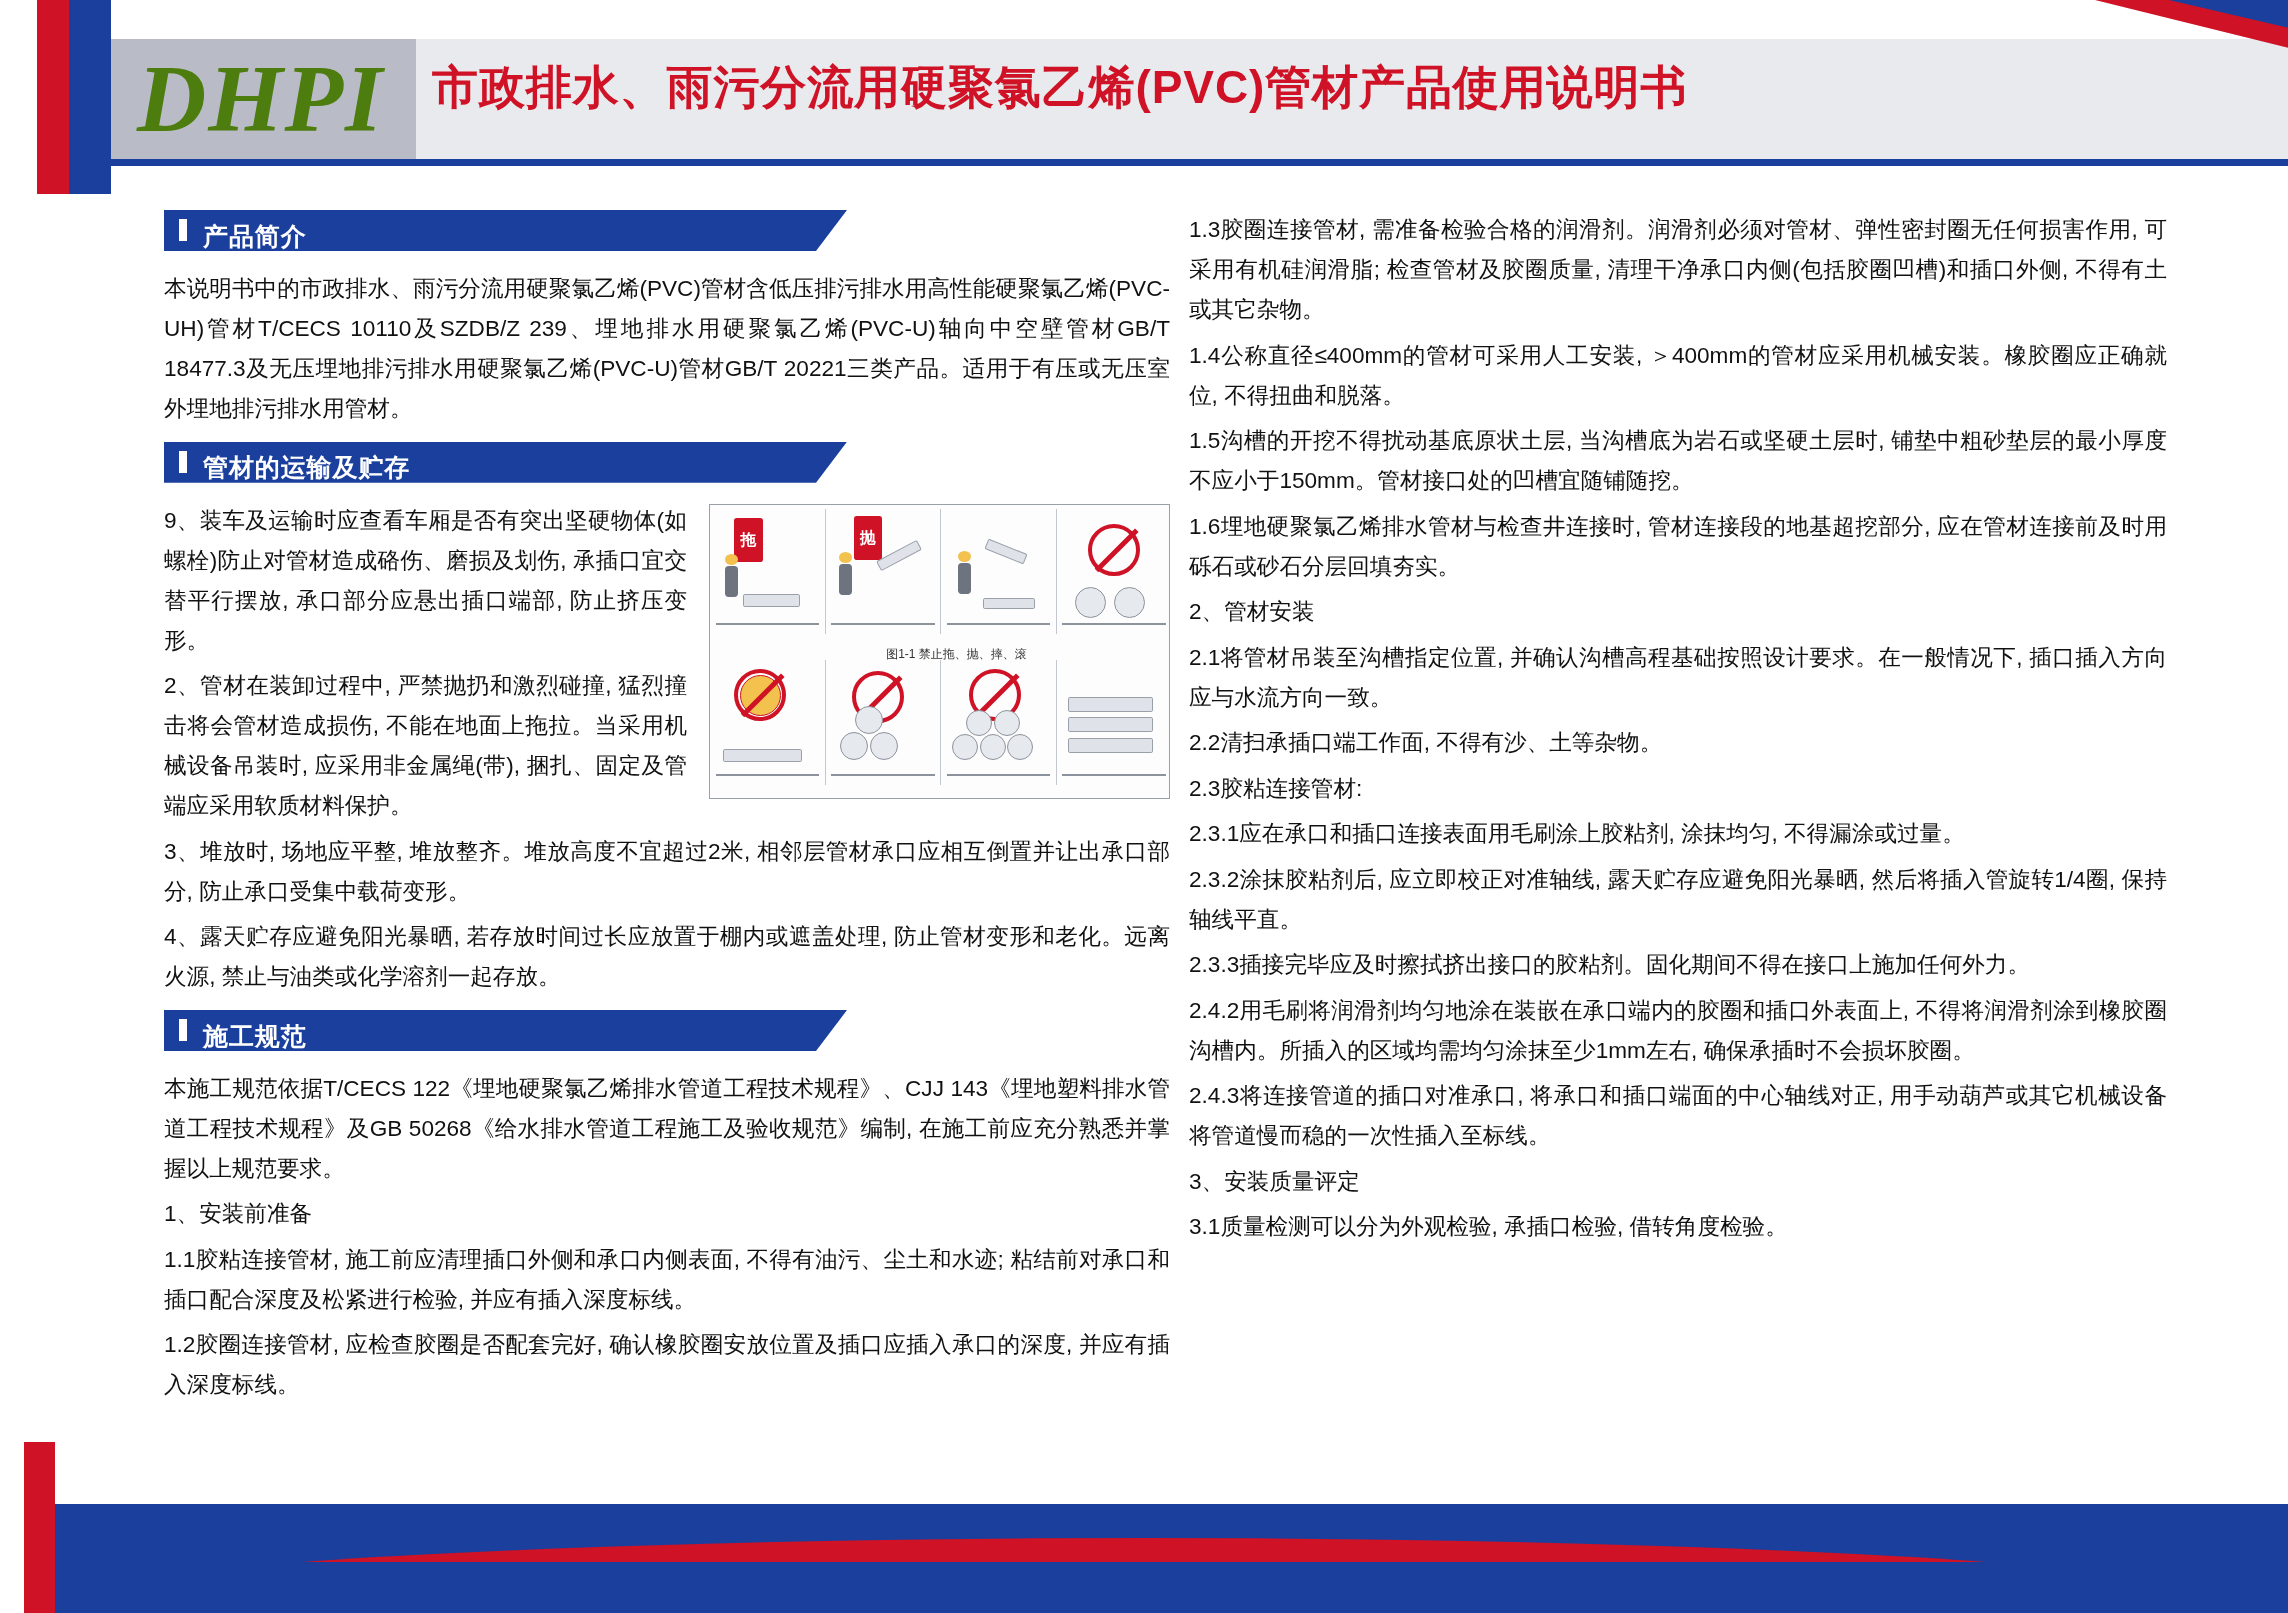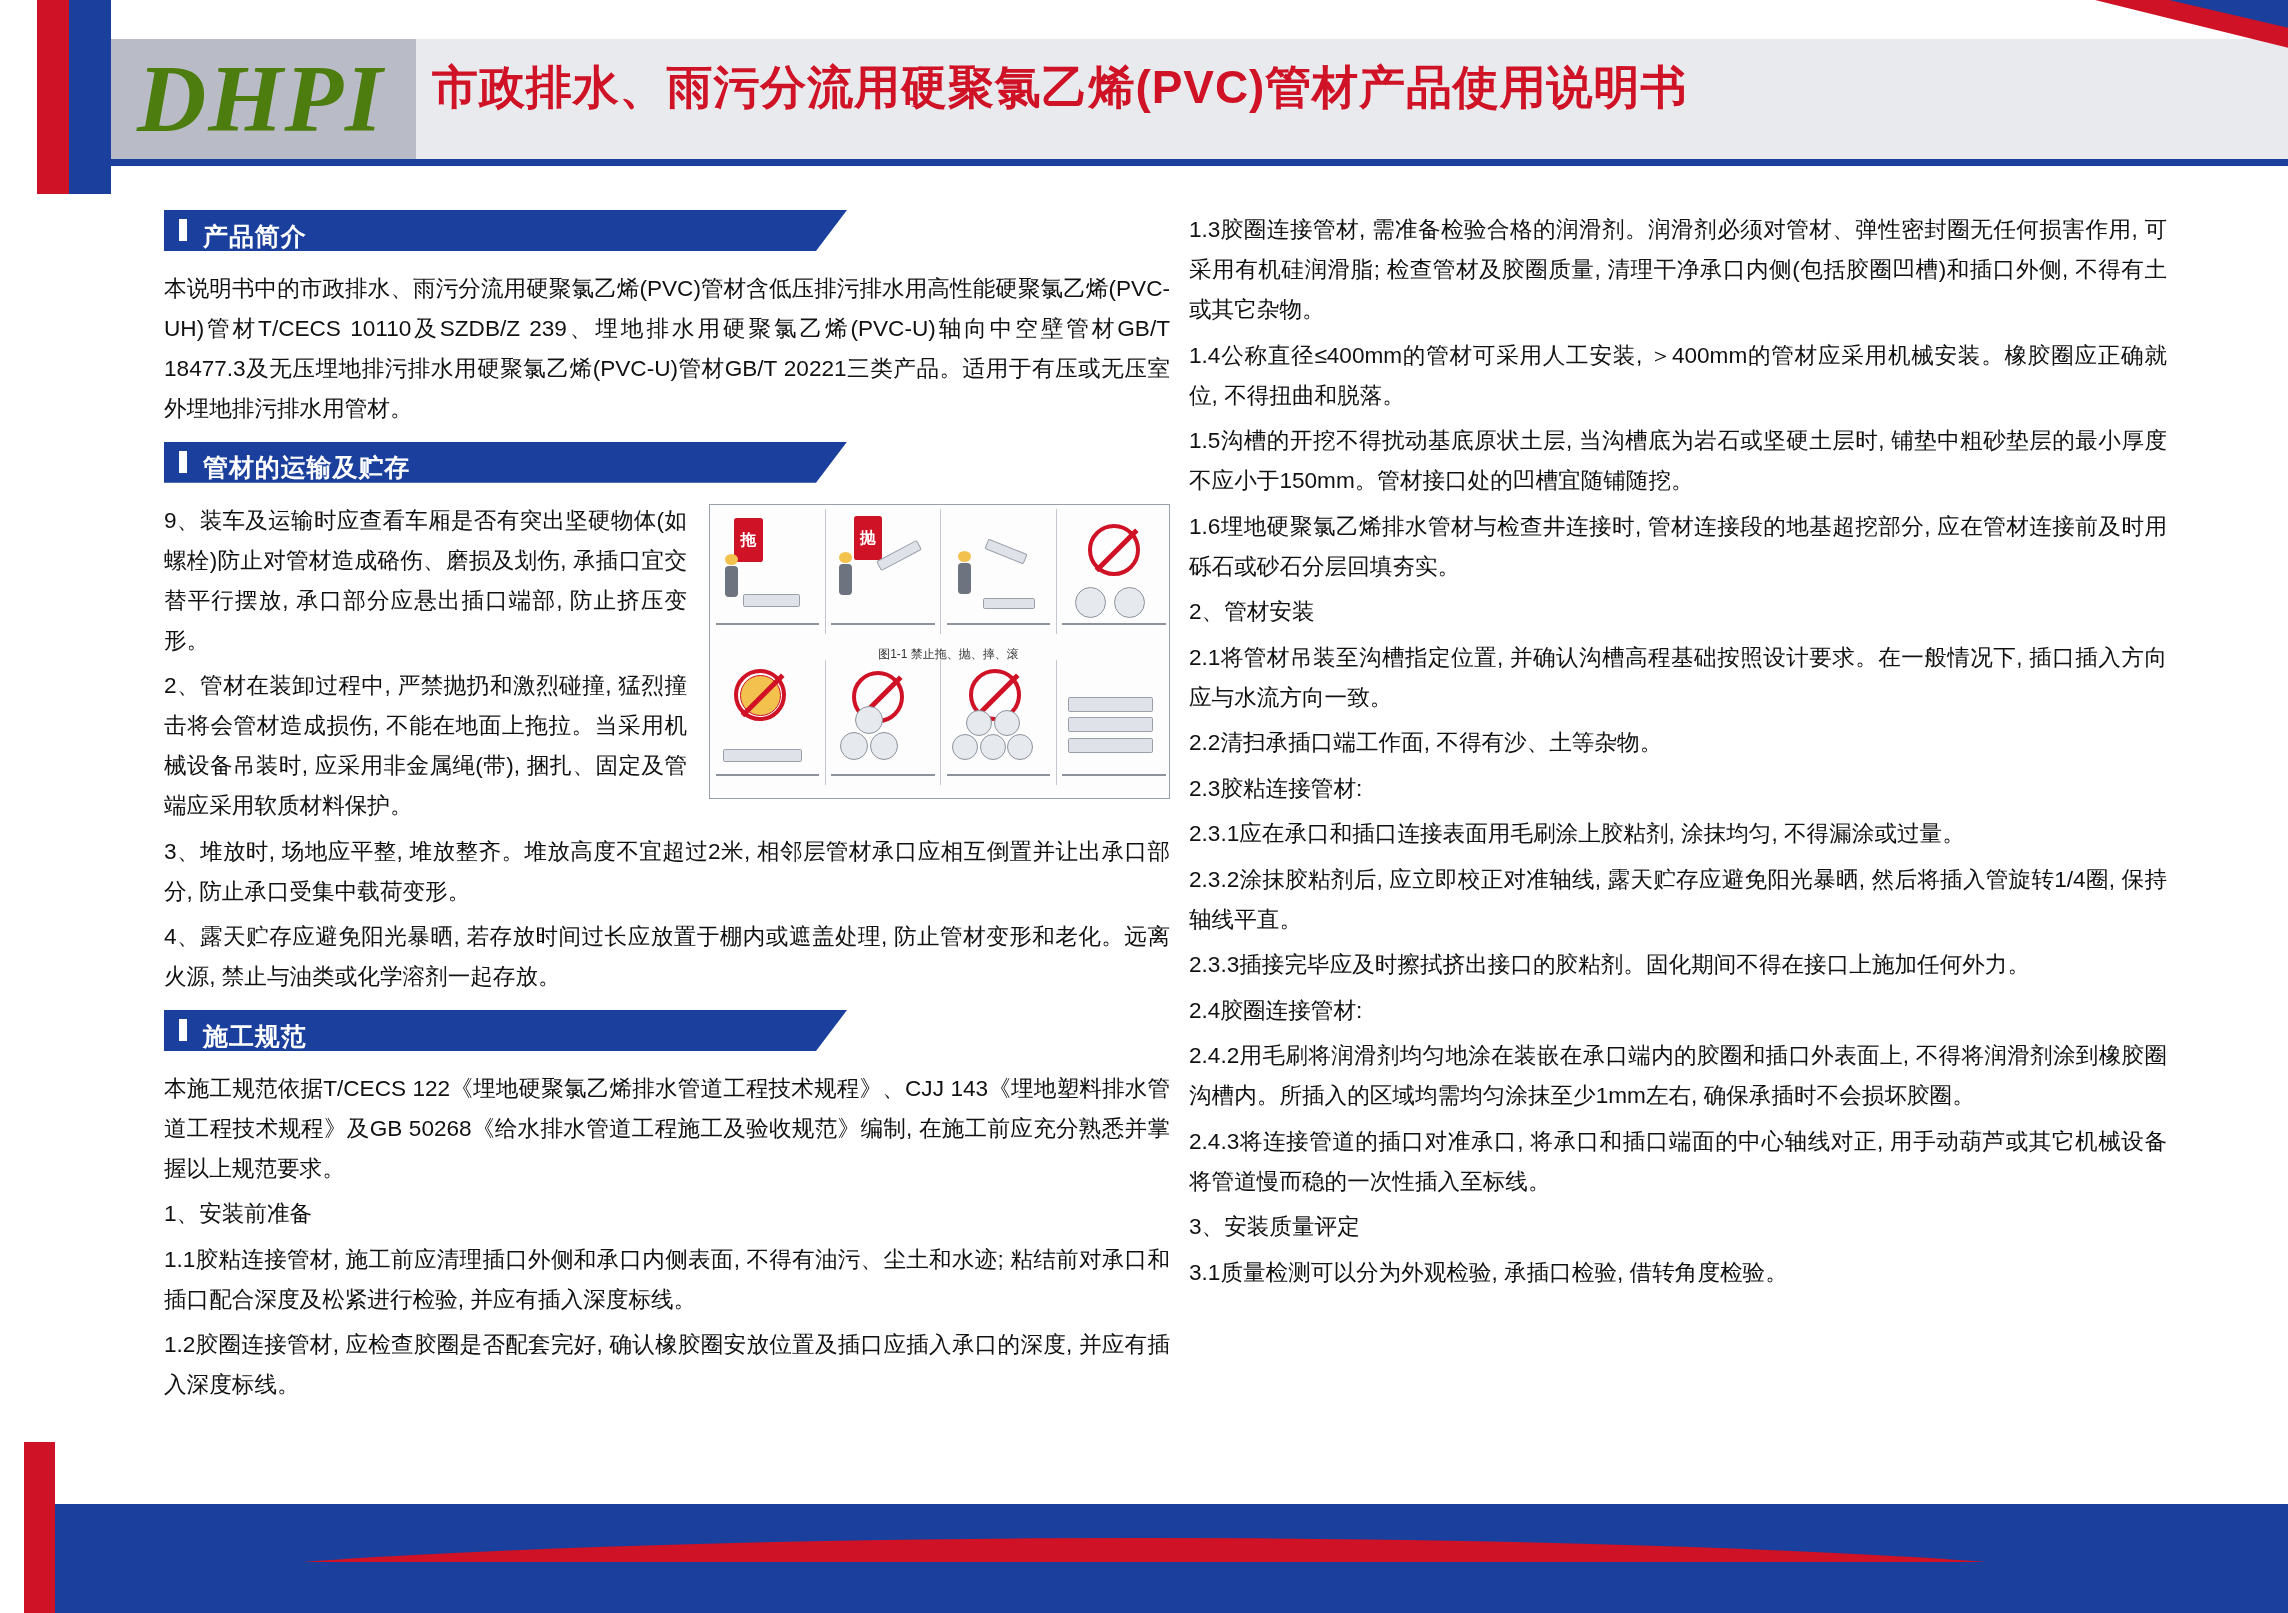--- a/index.html
+++ b/index.html
@@ -121,21 +121,21 @@
     display:flex;
   }
   .fig-row.r1 { top:3.7px; }
   .fig-row.r2 { top:155px; }
   .fig-cell {
     flex:1; position:relative;
     border-right:0.9px solid #c3c7cf;
   }
   .fig-cell:last-child { border-right:none; }
   .fig-cap {
-    position:absolute; left:8px; width:461px;
+    position:absolute; left:16px; width:461px;
     text-align:center; font-size:12px; color:#333;
   }
   .fig-cap.c1 { top:129px; }
   .fig-cap.c2 { top:281px; }
 
   .pipe {
     position:absolute; background:#dfe3e9;
     border:0.9px solid #9aa0aa; border-radius:1.8px;
   }
   .pipe-round {
@@ -338,21 +338,20 @@
     <p class="para">1.4公称直径≤400mm的管材可采用人工安装, ＞400mm的管材应采用机械安装。橡胶圈应正确就位, 不得扭曲和脱落。</p>
     <p class="para">1.5沟槽的开挖不得扰动基底原状土层, 当沟槽底为岩石或坚硬土层时, 铺垫中粗砂垫层的最小厚度不应小于150mm。管材接口处的凹槽宜随铺随挖。</p>
     <p class="para">1.6埋地硬聚氯乙烯排水管材与检查井连接时, 管材连接段的地基超挖部分, 应在管材连接前及时用砾石或砂石分层回填夯实。</p>
     <p class="para">2、管材安装</p>
     <p class="para">2.1将管材吊装至沟槽指定位置, 并确认沟槽高程基础按照设计要求。在一般情况下, 插口插入方向应与水流方向一致。</p>
     <p class="para">2.2清扫承插口端工作面, 不得有沙、土等杂物。</p>
     <p class="para">2.3胶粘连接管材:</p>
     <p class="para">2.3.1应在承口和插口连接表面用毛刷涂上胶粘剂, 涂抹均匀, 不得漏涂或过量。</p>
     <p class="para">2.3.2涂抹胶粘剂后, 应立即校正对准轴线, 露天贮存应避免阳光暴晒, 然后将插入管旋转1/4圈, 保持轴线平直。</p>
     <p class="para">2.3.3插接完毕应及时擦拭挤出接口的胶粘剂。固化期间不得在接口上施加任何外力。</p>
-    <p class="para">2.4胶圈连接管材:</p>
     <p class="para">2.4.2用毛刷将润滑剂均匀地涂在装嵌在承口端内的胶圈和插口外表面上, 不得将润滑剂涂到橡胶圈沟槽内。所插入的区域均需均匀涂抹至少1mm左右, 确保承插时不会损坏胶圈。</p>
     <p class="para">2.4.3将连接管道的插口对准承口, 将承口和插口端面的中心轴线对正, 用手动葫芦或其它机械设备将管道慢而稳的一次性插入至标线。</p>
     <p class="para">3、安装质量评定</p>
     <p class="para">3.1质量检测可以分为外观检验, 承插口检验, 借转角度检验。</p>
   </div>
 </div>
 
 <div class="footer">
   <div class="f-white"></div>
   <div class="f-blue"></div>

